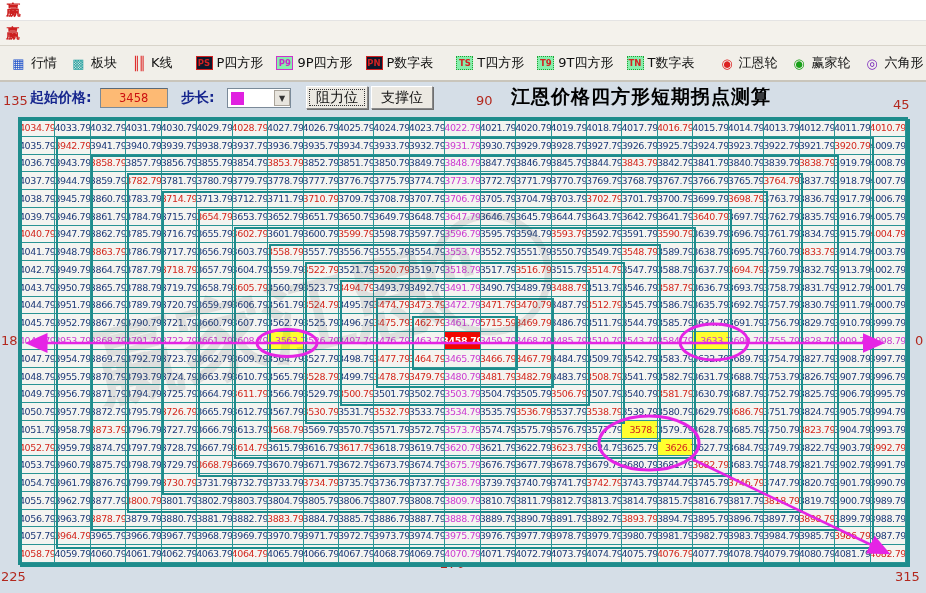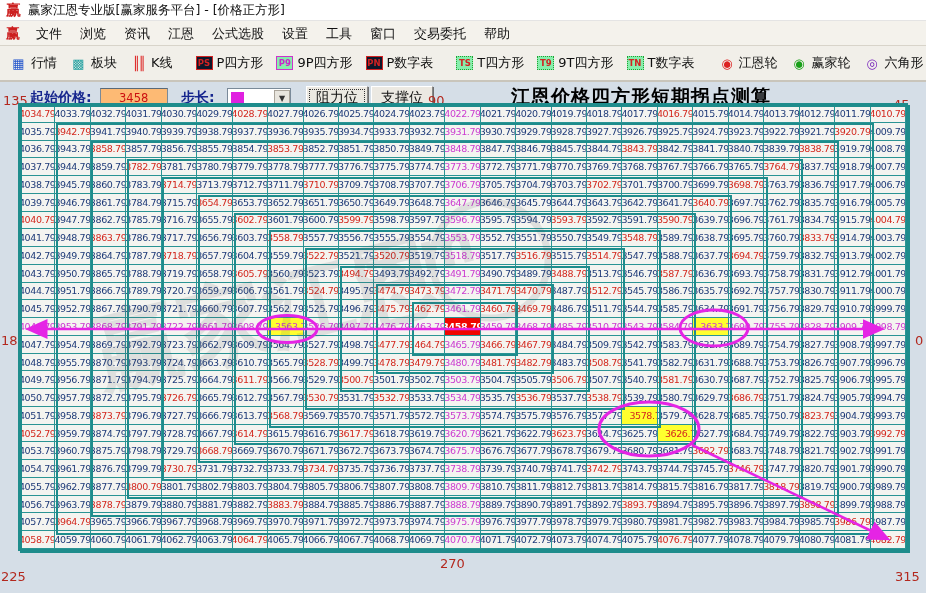--- a/index.html
+++ b/index.html
@@ -57,21 +57,21 @@
     box-shadow:1px 1px 0 #6f6f6f; font-size:14px; color:#111; text-align:center;
     line-height:21px; cursor:default;
     font-family:"DejaVu Sans","Liberation Sans",sans-serif; }
   .bevel-btn.focused { outline:1px dotted #333; outline-offset:-4px; }
   .heading { position:absolute; left:511px; top:2px; font-size:19px; font-weight:bold;
     color:#000000; letter-spacing:1px; white-space:nowrap; }
 
   .axis-label { position:absolute; font-size:13px; color:#b3281e; }
 
   
-  .grid-wrap { position:absolute; left:18px; top:21px; width:890px; height:448px;
+  .grid-wrap { position:absolute; left:18px; top:35px; width:890px; height:448px;
     border:2px solid #1e8c8c; background:#2a9494; }
   .gann-grid { position:absolute; inset:0; display:grid;
     grid-template-columns:repeat(25,1fr); grid-template-rows:repeat(25,1fr); }
   .cell { display:flex; align-items:center; justify-content:center;
     font-size:9.5px; letter-spacing:-0.4px; white-space:nowrap; overflow:hidden;
     background:#f4f4f0; border-right:1px solid #2a9494; border-bottom:1px solid #2a9494;
     color:#1e3a78; cursor:default; }
   .cell.m { color:#cb3bd0; }
   .cell.r { color:#d3281e; }
   .cell.yellow { background:#ffff2e;padding-left:16px; }
@@ -83,26 +83,24 @@
 
   .anno { position:absolute; left:0; top:0; pointer-events:none; z-index:6; }
 </style>
 </head>
 <body>
 
 <div class="window">
 
   <div class="titlebar">
     <span class="logo">赢</span>
-    <span class="wtitle">赢家江恩专业版[赢家服务平台] - [价格正方形]</span>
   </div>
 
   <div class="menubar">
     <span class="logo">赢</span>
-    <span id="menu-items"><span class="menu-item">文件</span><span class="menu-item">浏览</span><span class="menu-item">资讯</span><span class="menu-item">江恩</span><span class="menu-item">公式选股</span><span class="menu-item">设置</span><span class="menu-item">工具</span><span class="menu-item">窗口</span><span class="menu-item">交易委托</span><span class="menu-item">帮助</span></span>
   </div>
 
   <div class="toolbar" id="toolbar">
       <span class="tb-item">
         <span class="ico ic-blue">▦</span>
         <span class="tb-label">行情</span>
       </span>
       <span class="tb-item">
         <span class="ico ic-teal">▩</span>
         <span class="tb-label">板块</span>
@@ -160,21 +158,21 @@
     <span class="ctl-label" style="left:181px; top:7px;">步长:</span>
     <div class="step-combo">
       <span class="swatch"></span>
       <span class="combo-arrow">▼</span>
     </div>
     <div class="bevel-btn focused" style="left:306px;">阻力位</div>
     <div class="bevel-btn" style="left:371px;">支撑位</div>
     <div class="heading">江恩价格四方形短期拐点测算</div>
 
     <span class="axis-label" style="left:3px;   top:11px;">135</span>
-    <span class="axis-label" style="left:428px; top:11px;">90</span>
+    <span class="axis-label" style="left:476px; top:11px;">90</span>
     <span class="axis-label" style="left:893px; top:15px;">45</span>
     <span class="axis-label" style="left:1px;   top:251px;">180</span>
     <span class="axis-label" style="left:915px; top:251px;">0</span>
     <span class="axis-label" style="left:1px;   top:487px;">225</span>
     <span class="axis-label" style="left:440px; top:474px;">270</span>
     <span class="axis-label" style="left:895px; top:487px;">315</span>
 
     <div class="grid-wrap">
       <div class="gann-grid" id="gann-grid">
           <div class="cell r">4034.79</div>
@@ -458,21 +456,21 @@
           <div class="cell n">3790.79</div>
           <div class="cell n">3721.79</div>
           <div class="cell n">3660.79</div>
           <div class="cell n">3607.79</div>
           <div class="cell n">3562.79</div>
           <div class="cell n">3525.79</div>
           <div class="cell n">3496.79</div>
           <div class="cell r">3475.79</div>
           <div class="cell r">3462.79</div>
           <div class="cell m">3461.79</div>
-          <div class="cell r">3460.79</div>
+          <div class="cell r">5715.59</div>
           <div class="cell r">3469.79</div>
           <div class="cell n">3486.79</div>
           <div class="cell n">3511.79</div>
           <div class="cell n">3544.79</div>
           <div class="cell n">3585.79</div>
           <div class="cell n">3634.79</div>
           <div class="cell n">3691.79</div>
           <div class="cell n">3756.79</div>
           <div class="cell n">3829.79</div>
           <div class="cell n">3910.79</div>

